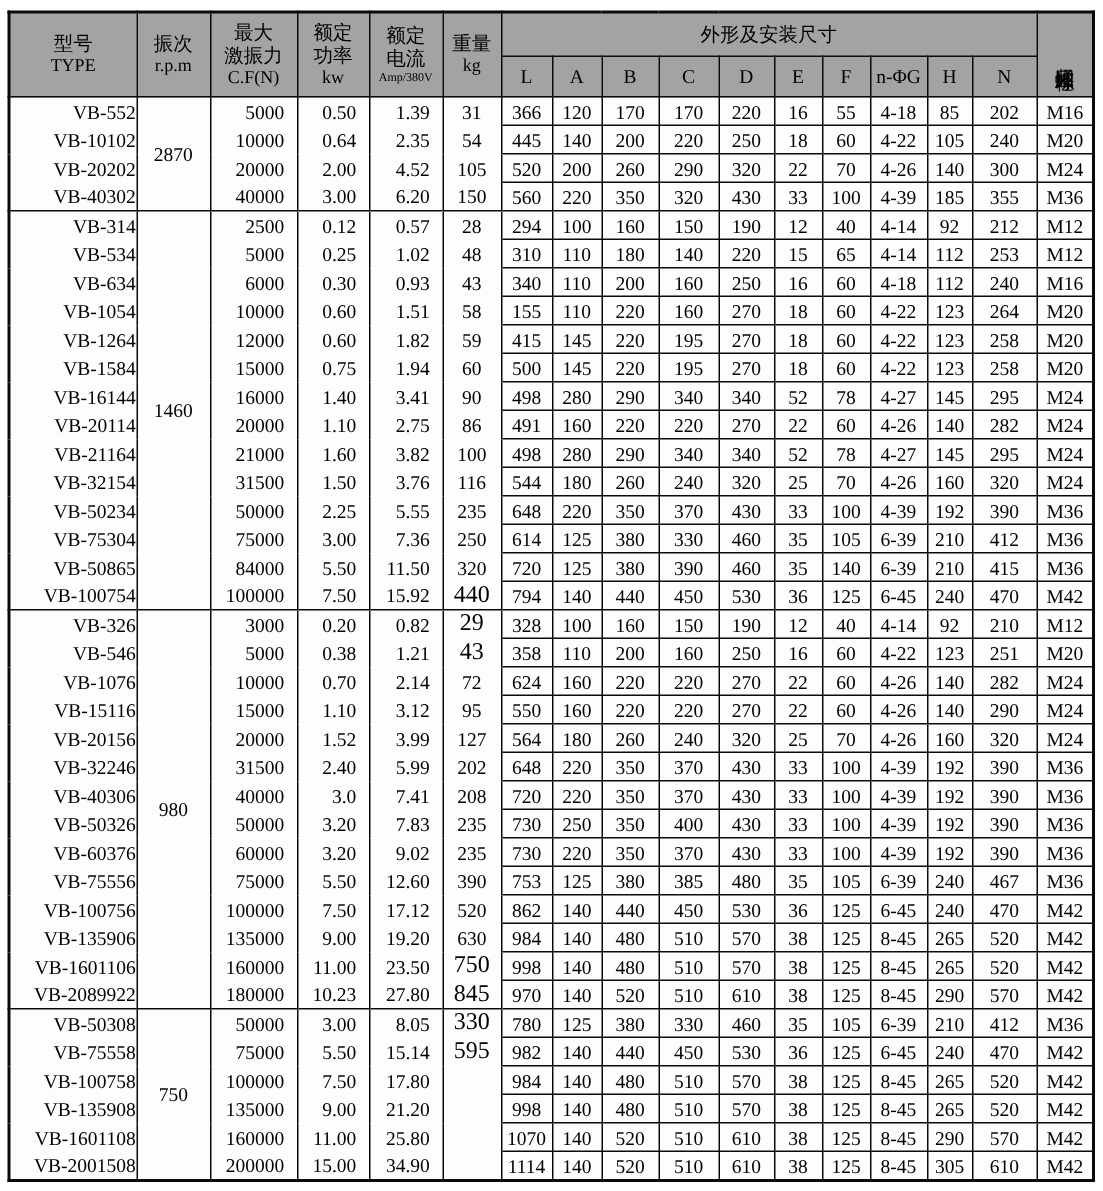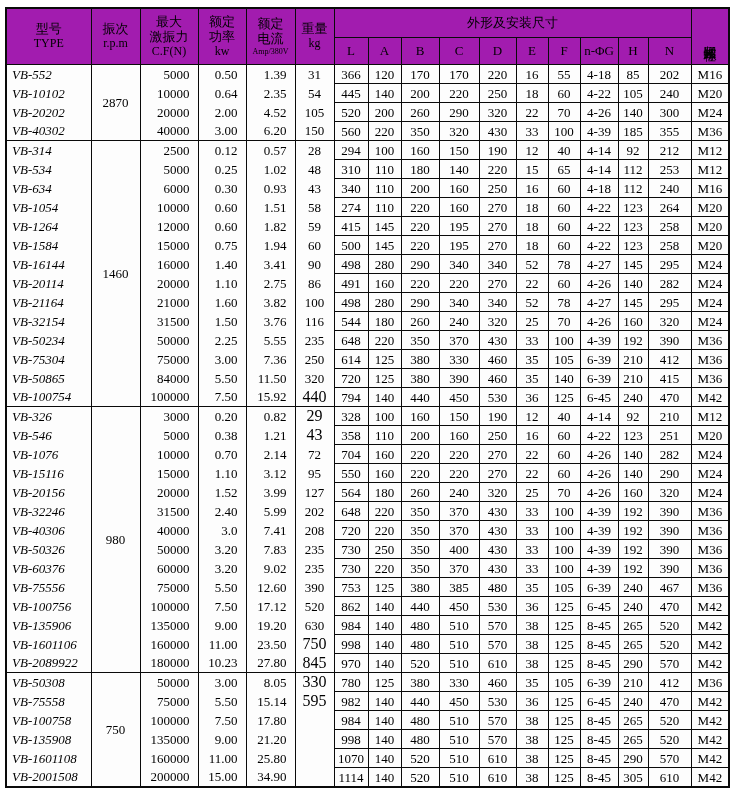--- a/index.html
+++ b/index.html
@@ -6,41 +6,41 @@
   body { width:735px; height:794px; font-family:"Liberation Serif", serif; color:#000; }
   .page { padding:7px 5px; }
   table.spec {
     table-layout:fixed;
     border-collapse:collapse;
     border:2px solid #0a0a0a;
     width:723px;
     font-size:13px;
   }
   th {
-    background:#a21caf;
+    background:#a3a3a3;
     font-weight:normal;
     border:1px solid #0a0a0a;
     padding:0;
     text-align:center;
     vertical-align:middle;
   }
   td {
     border:1px solid #0a0a0a;
     padding:0;
     height:18px;
     line-height:1;
     background:#fdfdfd;
     vertical-align:middle;
     overflow:hidden;
     white-space:nowrap;
   }
   
   td.nb { border-top:none; border-bottom:none; }
   tr.group-start td { border-top:1px solid #0a0a0a; }
-  .left  { text-align:left;  padding-left:5px;font-style:italic; }
+  .left  { text-align:right;  padding-left:5px; }
   .right { text-align:right; padding-right:8px; }
   .center{ text-align:center; }
   td.big { font-size:16px; }
   thead tr.h1 th { height:28px; }
   thead tr.h2 th { height:26px; font-size:13px; }
   .zh { white-space:pre-line; line-height:1.15; font-size:13px; }
   .sub { font-size:12px; line-height:1.1; }
   .sub-tiny { font-size:8px; line-height:1.2; }
   .bolt-vert {
     writing-mode:vertical-rl;
@@ -251,21 +251,21 @@
           <td class="center">112</td>
           <td class="center">240</td>
           <td class="center">M16</td>
         </tr>
         <tr>
           <td class="nb left">VB-1054</td>
           <td class="nb right">10000</td>
           <td class="nb right">0.60</td>
           <td class="nb right">1.51</td>
           <td class="nb center">58</td>
-          <td class="center">274</td>
+          <td class="center">155</td>
           <td class="center">110</td>
           <td class="center">220</td>
           <td class="center">160</td>
           <td class="center">270</td>
           <td class="center">18</td>
           <td class="center">60</td>
           <td class="center">4-22</td>
           <td class="center">123</td>
           <td class="center">264</td>
           <td class="center">M20</td>
@@ -486,21 +486,21 @@
           <td class="center">123</td>
           <td class="center">251</td>
           <td class="center">M20</td>
         </tr>
         <tr>
           <td class="nb left">VB-1076</td>
           <td class="nb right">10000</td>
           <td class="nb right">0.70</td>
           <td class="nb right">2.14</td>
           <td class="nb center">72</td>
-          <td class="center">704</td>
+          <td class="center">624</td>
           <td class="center">160</td>
           <td class="center">220</td>
           <td class="center">220</td>
           <td class="center">270</td>
           <td class="center">22</td>
           <td class="center">60</td>
           <td class="center">4-26</td>
           <td class="center">140</td>
           <td class="center">282</td>
           <td class="center">M24</td>

